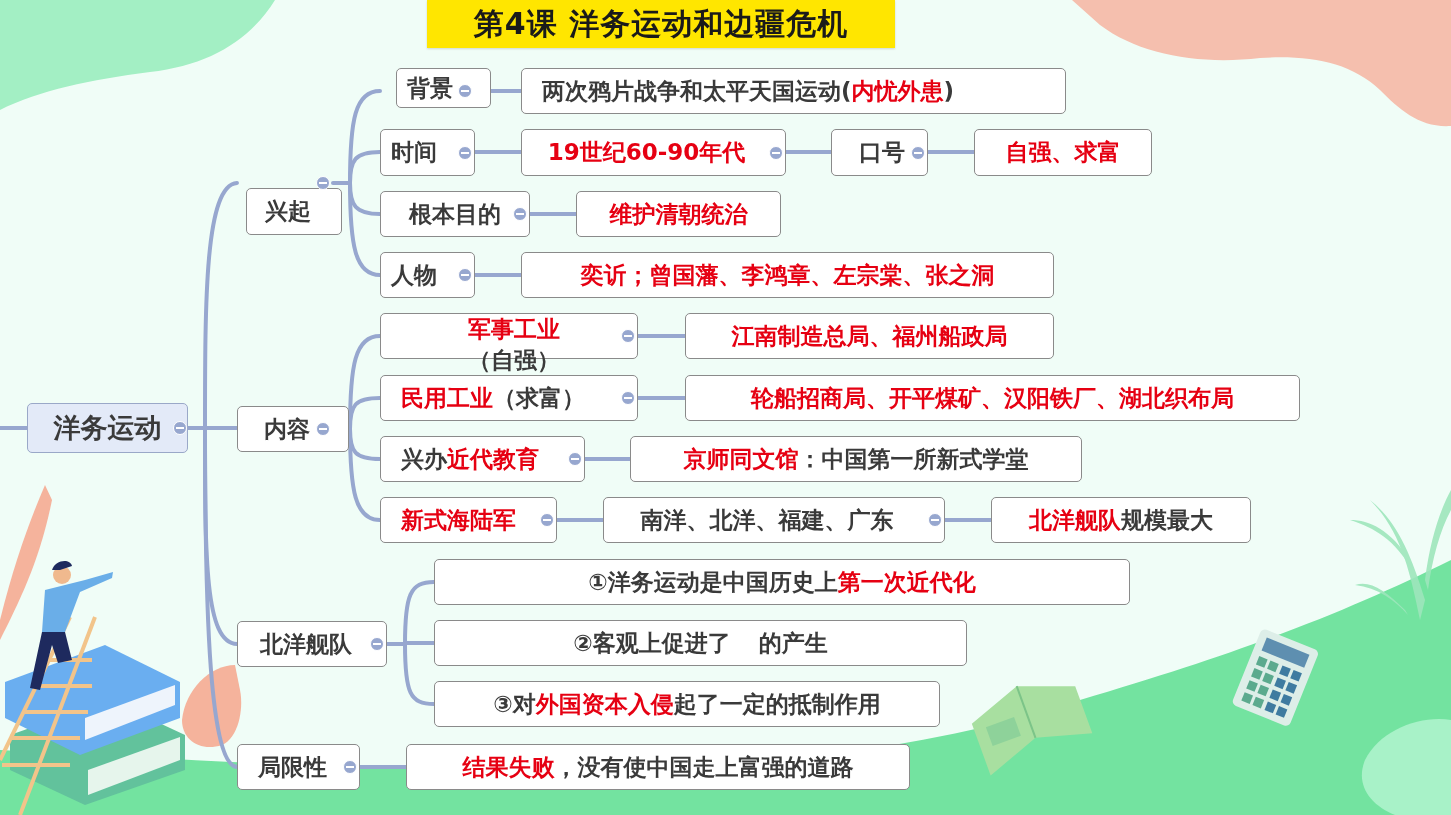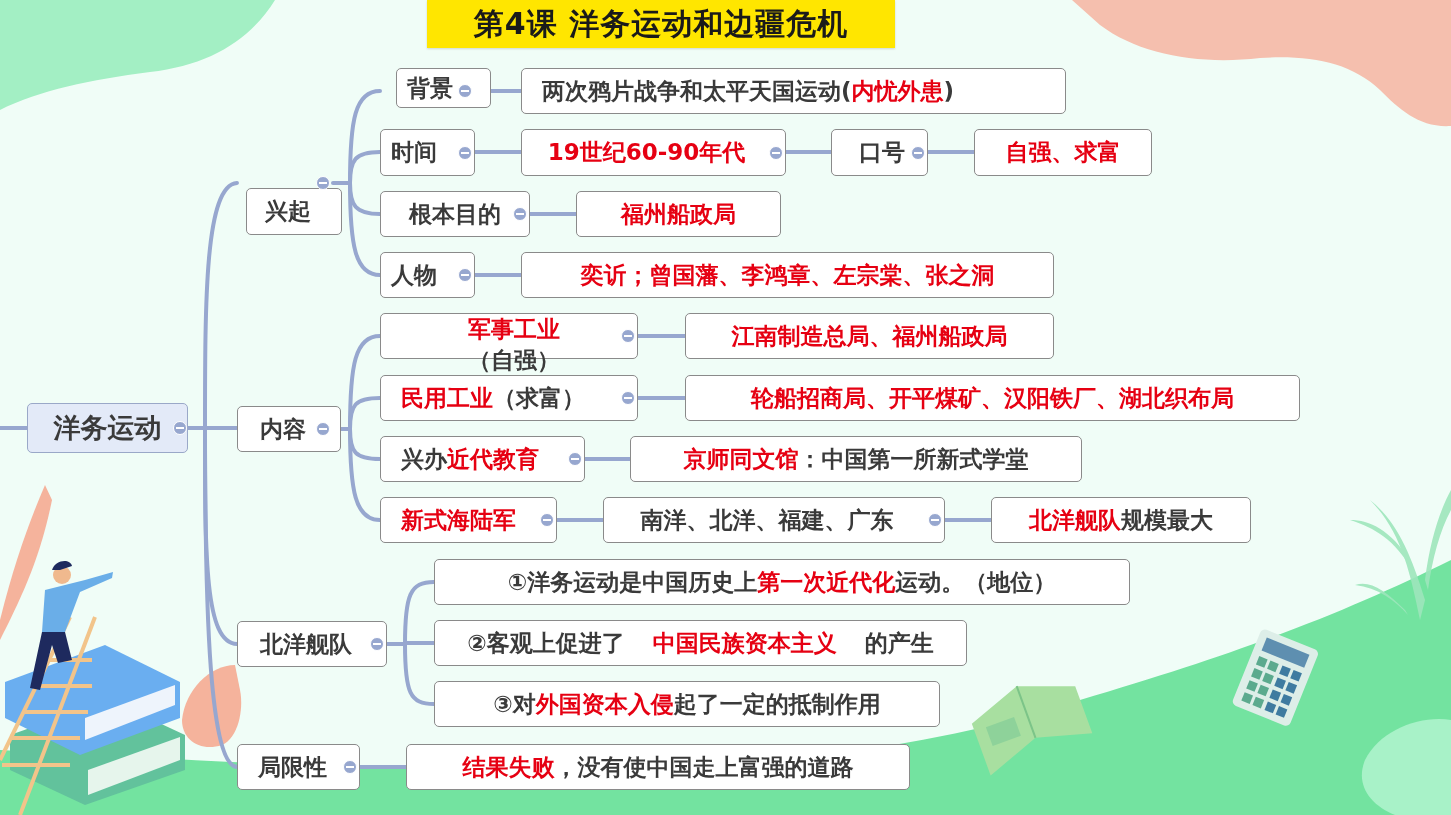--- a/index.html
+++ b/index.html
@@ -141,21 +141,21 @@
 <div class="node root" style="left:27px;top:403px;width:161px;height:50px;">
   <span>洋务运动</span>
 </div>
 <div class="collapse" style="left:173px;top:421px;"></div>
 
 <div class="node center" style="left:246px;top:160px;width:96px;height:47px;padding-right:22px;margin-top:28px;">
   <span>兴起</span>
 </div>
 <div class="collapse" style="left:316px;top:176px;"></div>
 
-<div class="node center" style="left:237px;top:406px;width:104px;height:46px;padding-right:22px;">
+<div class="node center" style="left:237px;top:406px;width:112px;height:46px;padding-right:22px;">
   <span>内容</span>
 </div>
 <div class="collapse" style="left:316px;top:422px;"></div>
 
 <div class="node center" style="left:237px;top:621px;width:150px;height:46px;padding-right:22px;">
   <span>北洋舰队</span>
 </div>
 <div class="collapse" style="left:370px;top:637px;"></div>
 
 <div class="node center" style="left:237px;top:744px;width:123px;height:46px;padding-right:22px;">
@@ -187,21 +187,21 @@
 <div class="collapse" style="left:911px;top:146px;"></div>
 <div class="node center red" style="left:974px;top:129px;width:178px;height:47px;">
   <span>自强、求富</span>
 </div>
 
 <div class="node" style="left:380px;top:191px;width:150px;height:46px;justify-content:center;">
   <span>根本目的</span>
 </div>
 <div class="collapse" style="left:513px;top:207px;"></div>
 <div class="node center red" style="left:576px;top:191px;width:205px;height:46px;">
-  <span>福州船政局</span>
+  <span>维护清朝统治</span>
 </div>
 
 <div class="node" style="left:380px;top:252px;width:95px;height:46px;">
   <span>人物</span>
 </div>
 <div class="collapse" style="left:458px;top:268px;"></div>
 <div class="node center red" style="left:521px;top:252px;width:533px;height:46px;">
   <span>奕䜣；曾国藩、李鸿章、左宗棠、张之洞</span>
 </div>
 
@@ -242,25 +242,23 @@
 </div>
 <div class="collapse" style="left:928px;top:513px;"></div>
 <div class="node center" style="left:991px;top:497px;width:260px;height:46px;">
   <span class="red">北洋舰队</span>
     <span>规模最大</span>
 </div>
 
 <div class="node center" style="left:434px;top:559px;width:696px;height:46px;">
   <span>①洋务运动是中国历史上</span>
     <span class="red">第一次近代化</span>
-    <span>运动。（地位）</span>
 </div>
 <div class="node center" style="left:434px;top:620px;width:533px;height:46px;gap:28px;">
   <span>②客观上促进了</span>
-    <span class="red">中国民族资本主义</span>
     <span>的产生</span>
 </div>
 <div class="node center" style="left:434px;top:681px;width:506px;height:46px;">
   <span>③对</span>
     <span class="red">外国资本入侵</span>
     <span>起了一定的抵制作用</span>
 </div>
 
 <div class="node center" style="left:406px;top:744px;width:504px;height:46px;">
   <span class="red">结果失败</span>

